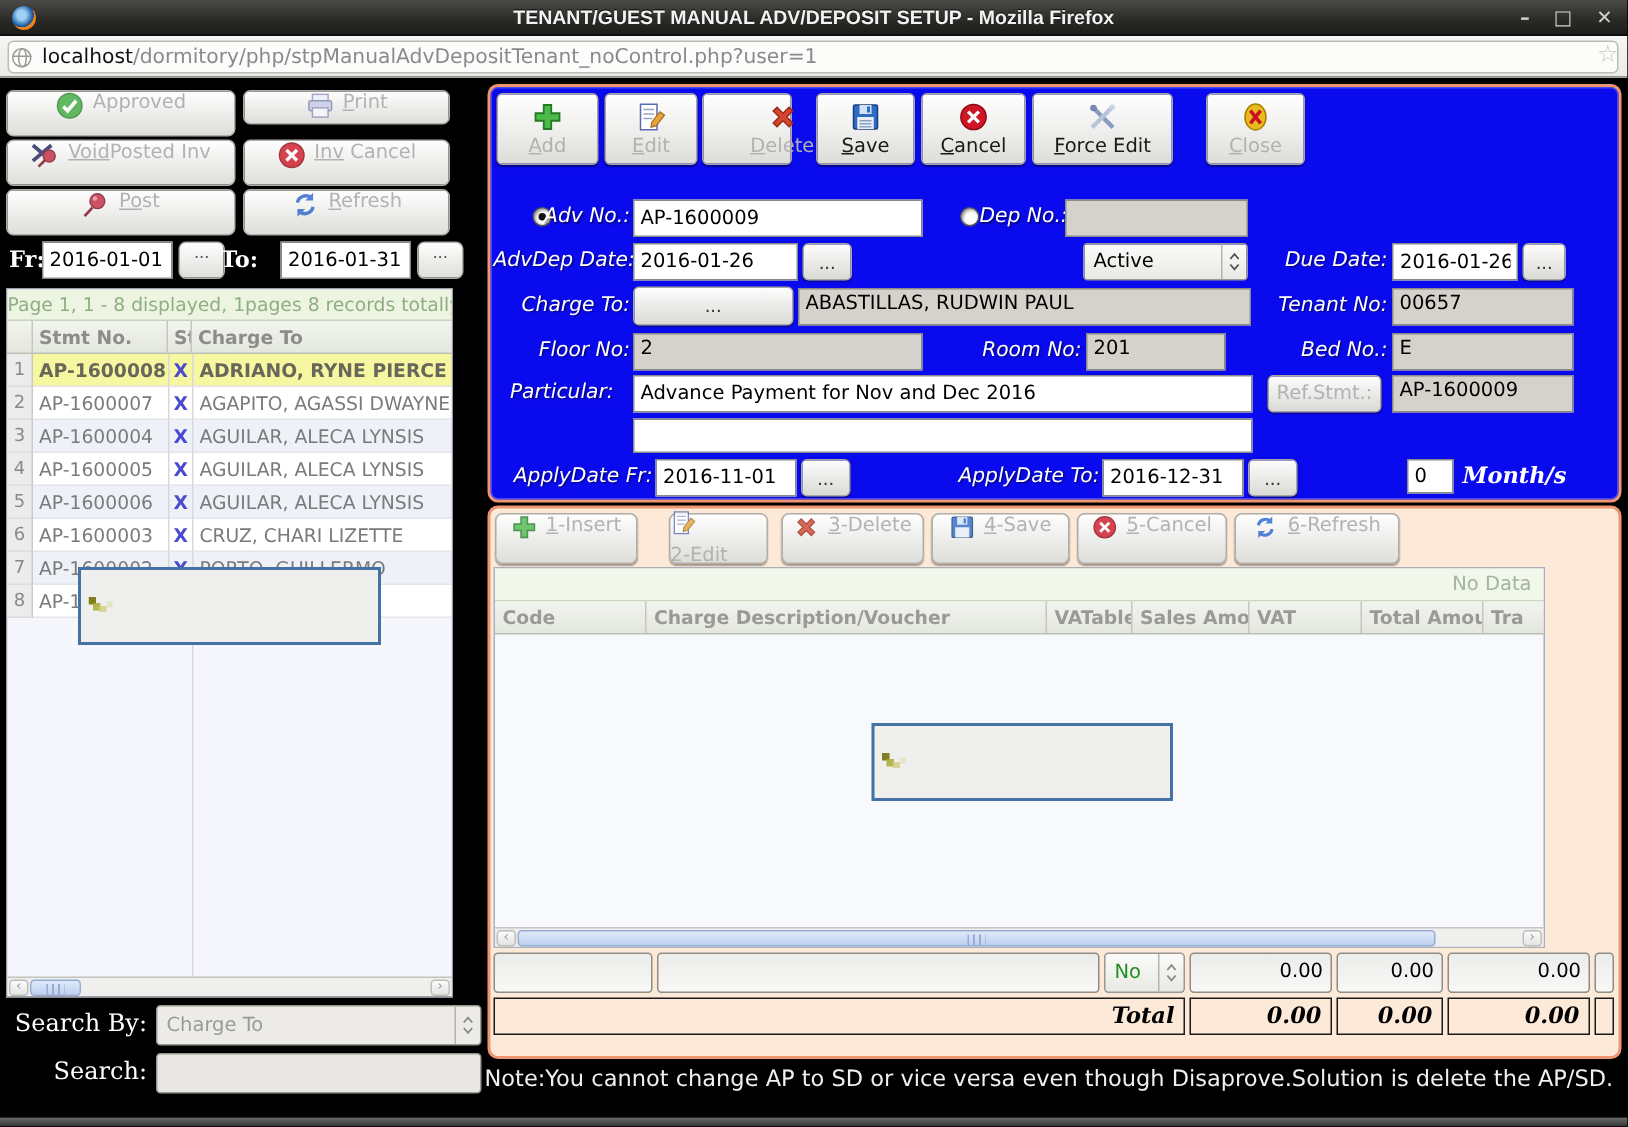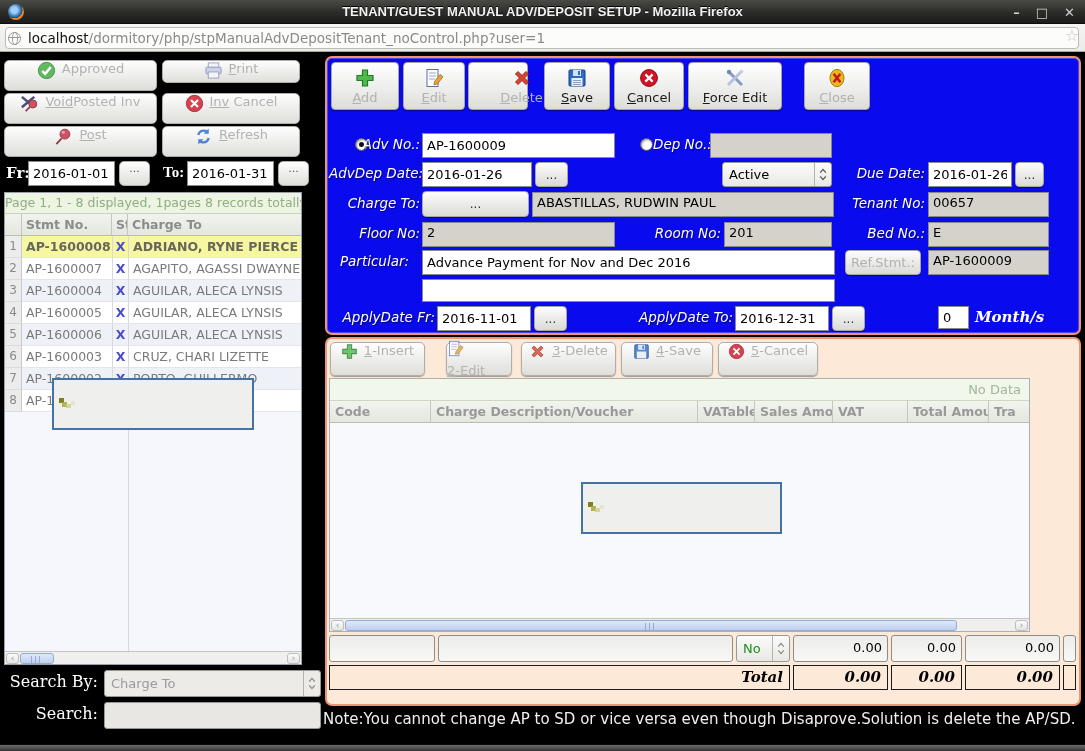--- a/index.html
+++ b/index.html
@@ -235,21 +235,21 @@
             <path d="M15.5 11.5a6 6 0 0 1-9.5 3.5" fill="none" stroke="#2a65cc" stroke-width="2.4"></path>
             <path d="M4.5 18.5V13H10z" fill="#2a65cc"></path>
           </svg>
         </span>
       <span><span class="mn">R</span><span>efresh</span></span>
     </div>
 
     <div class="serif-lab" style="left:6px;top:112px;">Fr:</div>
     <input class="txt-input" style="left: 28px; top: 109px; width: 87px; height: 25px;" value="2016-01-01">
     <div class="gbtn dots-btn" style="left:119px;top:109px;width:31px;height:25px;">...</div>
-    <div class="serif-lab" style="left:163px;top:112px;font-family:Liberation Serif, serif;">To:</div>
+    <div class="serif-lab" style="left:147px;top:112px;">To:</div>
     <input class="txt-input" style="left: 187px; top: 109px; width: 87px; height: 25px;" value="2016-01-31">
     <div class="gbtn dots-btn" style="left:278px;top:109px;width:31px;height:25px;">...</div>
 
     <div class="lgrid">
       <div class="lgrid-status">Page 1, 1 - 8 displayed, 1pages 8 records totally.</div>
       <div class="lgrid-head">
         <div class="col-num"></div>
         <div class="col-stmt">Stmt No.</div>
         <div class="col-st">Sta</div>
         <div class="col-charge" style="border-right:none;">Charge To</div>
@@ -431,21 +431,21 @@
 
       <div class="bp-lab" style="left:2px;top:137px;width:91px;">Charge To:</div>
       <div class="gbtn-sm" style="left:95px;top:133px;width:107px;height:26px;">...</div>
       <div class="ro-field" style="left:205px;top:134px;width:302px;height:25px;">ABASTILLAS, RUDWIN PAUL</div>
       <div class="bp-lab" style="left:518px;top:137px;width:80px;">Tenant No:</div>
       <div class="ro-field" style="left:601px;top:134px;width:121px;height:25px;">00657</div>
 
       <div class="bp-lab" style="left:2px;top:167px;width:91px;">Floor No:</div>
       <div class="ro-field" style="left:95px;top:164px;width:193px;height:25px;">2</div>
       <div class="bp-lab" style="left:300px;top:167px;width:94px;">Room No:</div>
-      <div class="ro-field" style="left:397px;top:164px;width:108px;height:25px;">201</div>
+      <div class="ro-field" style="left:397px;top:164px;width:93px;height:25px;">201</div>
       <div class="bp-lab" style="left:518px;top:167px;width:80px;">Bed No.:</div>
       <div class="ro-field" style="left:601px;top:164px;width:121px;height:25px;">E</div>
 
       <div class="bp-lab" style="left:2px;top:195px;width:91px;text-align:center;">Particular:</div>
       <input class="txt-input" style="position: absolute; left: 95px; top: 192px; width: 413px; height: 25px;" value="Advance Payment for Nov and Dec 2016">
       <div class="gbtn-sm disabled" style="left:518px;top:192px;width:76px;height:25px;font-size:13px;">Ref.Stmt.:</div>
       <div class="ro-field" style="left:601px;top:192px;width:121px;height:25px;">AP-1600009</div>
 
       <input class="txt-input" style="position: absolute; left: 95px; top: 221px; width: 413px; height: 23px;" value="">
 
@@ -498,20 +498,31 @@
         <span><span class="mn">4</span><span>-Save</span></span>
       </div>
       <div class="gbtn pp-btn disabled" style="left:391px;width:100px;">
         <span class="ic">
             <svg width="17" height="17" viewBox="0 0 20 20">
               <circle cx="10" cy="10" r="8.4" fill="#cf1626" stroke="#8e0614"></circle>
               <path d="M6.4 6.4l7.2 7.2M13.6 6.4l-7.2 7.2" stroke="#fff" stroke-width="2.2"></path>
             </svg>
           </span>
         <span><span class="mn">5</span><span>-Cancel</span></span>
+      </div>
+      <div class="gbtn pp-btn disabled" style="left:496px;width:110px;">
+        <span class="ic">
+            <svg width="17" height="17" viewBox="0 0 20 20">
+              <path d="M4.5 8.5a6 6 0 0 1 9.5-3.5" fill="none" stroke="#2a65cc" stroke-width="2.4"></path>
+              <path d="M15.5 1.5v5.5h-5.5z" fill="#2a65cc"></path>
+              <path d="M15.5 11.5a6 6 0 0 1-9.5 3.5" fill="none" stroke="#2a65cc" stroke-width="2.4"></path>
+              <path d="M4.5 18.5V13H10z" fill="#2a65cc"></path>
+            </svg>
+          </span>
+        <span><span class="mn">6</span><span>-Refresh</span></span>
       </div>
 
       <div class="dgrid">
         <div class="dgrid-status">No Data</div>
         <div class="dgrid-head">
           <div style="width:101px;">Code</div>
           <div style="width:267px;">Charge Description/Voucher</div>
           <div style="width:57px;">VATable?</div>
           <div style="width:78px;">Sales Amount</div>
           <div style="width:75px;">VAT</div>

